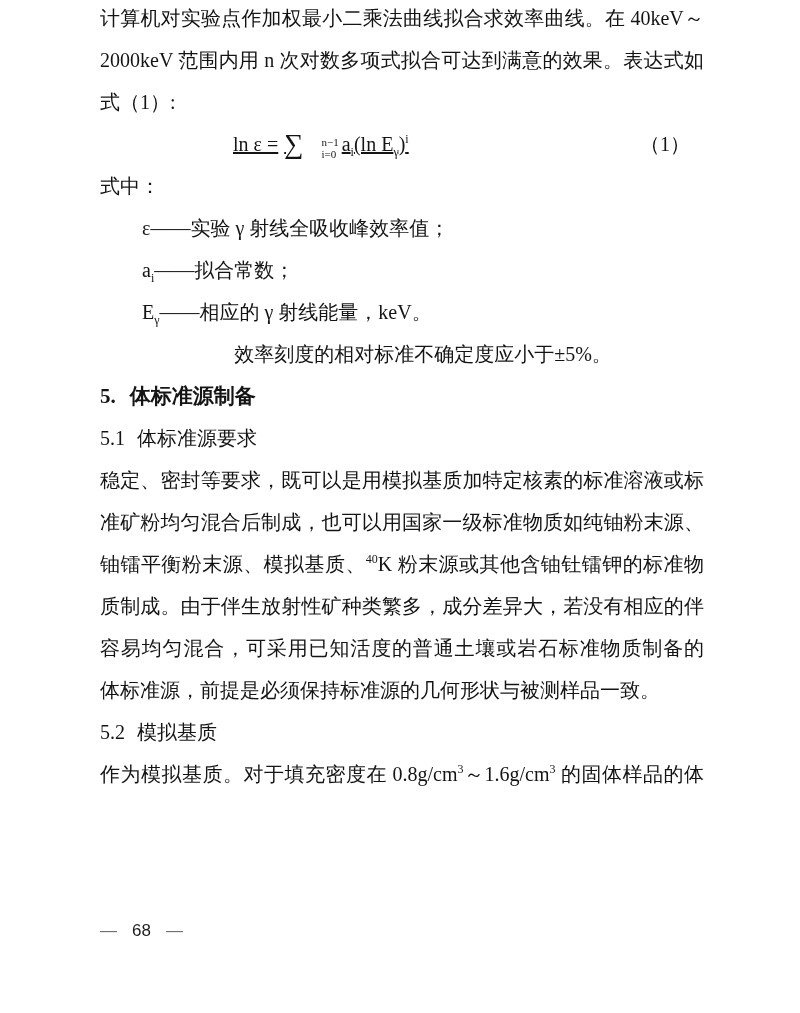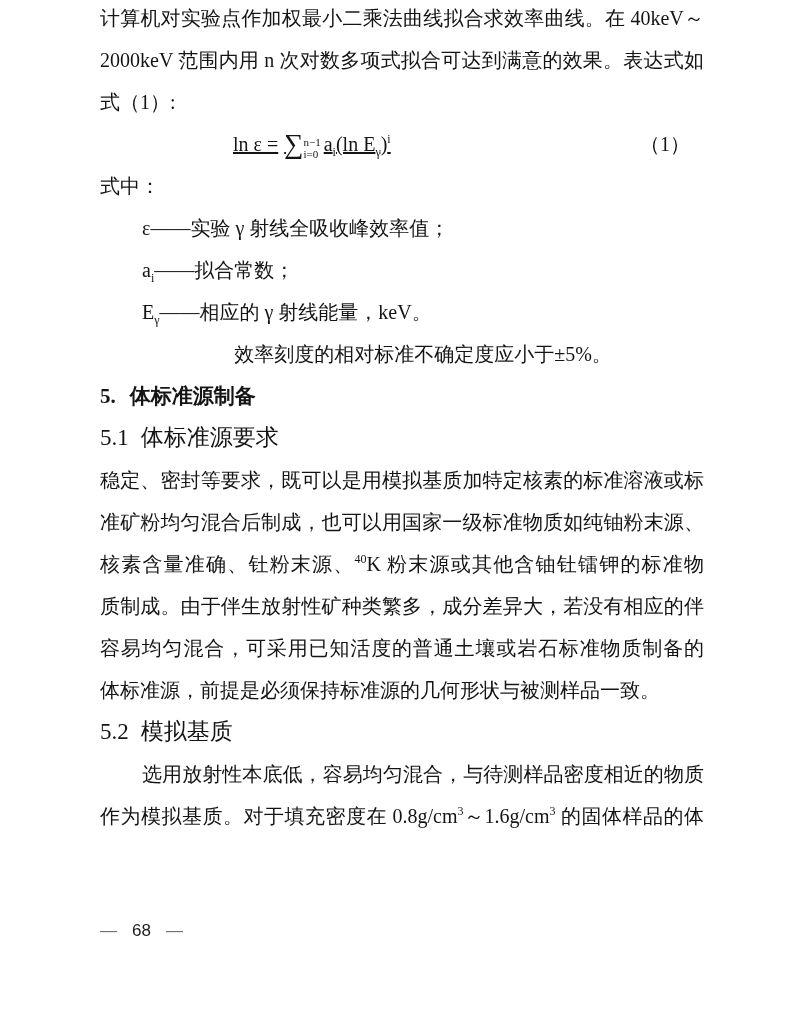--- a/index.html
+++ b/index.html
@@ -18,41 +18,41 @@
     top: -3px;
     width: 604px;
     font-size: 20px;
     line-height: 42px;
   }
   .ln { height: 42px; }
   .just { text-align: justify; text-align-last: justify; }
   .ind { padding-left: 42px; text-align: center; }
   .def { padding-left: 42px; }
   .heading { font-weight: bold; font-size: 21px; }
-  .sub-heading { font-size: 23px; }
+  .sub-heading { font-size: 20px; }
   .h-gap { margin-left: 14px; }
   .h-gap-sm { margin-left: 12px; }
   sub { font-size: 12px; line-height: 0; }
   sup { font-size: 12px; line-height: 0; }
   .eq-line { position: relative; }
   .eq {
     position: absolute;
     left: 133px;
     top: 0;
     white-space: nowrap;
     text-decoration: underline;
   }
   .eq-num { position: absolute; right: 14px; top: 0; }
   .sigma { font-size: 27px; margin-left: 6px; vertical-align: -2px; }
   .limits {
     display: inline-block;
     vertical-align: -7px;
     font-size: 11px;
     line-height: 12px;
-    margin: 0 3px 0 0;
+    margin: 0 3px 0 18px;
     text-align: left;
   }
   .lim { display: block; height: 12px; }
   .footer {
     position: absolute;
     left: 100px;
     top: 917px;
     height: 28px;
     display: flex;
     align-items: center;
@@ -87,28 +87,27 @@
     <div class="ln def"><span>E</span><sub>γ</sub><span>——相应的 γ 射线能量，keV。</span></div>
 
     <div class="ln ind">效率刻度的相对标准不确定度应小于±5%。</div>
 
     <div class="ln heading"><span>5.</span><span class="h-gap">体标准源制备</span></div>
 
     <div class="ln sub-heading"><span>5.1</span><span class="h-gap-sm">体标准源要求</span></div>
 
     <div class="ln just">稳定、密封等要求，既可以是用模拟基质加特定核素的标准溶液或标</div>
     <div class="ln just">准矿粉均匀混合后制成，也可以用国家一级标准物质如纯铀粉末源、</div>
-    <div class="ln just"><span>核素含量准确、钍粉末源、</span><sup>40</sup><span>K 粉末源或其他含铀钍镭钾的标准物</span></div>
+    <div class="ln just"><span>铀镭平衡粉末源、模拟基质、</span><sup>40</sup><span>K 粉末源或其他含铀钍镭钾的标准物</span></div>
     <div class="ln just">质制成。由于伴生放射性矿种类繁多，成分差异大，若没有相应的伴</div>
     <div class="ln just">容易均匀混合，可采用已知活度的普通土壤或岩石标准物质制备的</div>
     <div class="ln">体标准源，前提是必须保持标准源的几何形状与被测样品一致。</div>
 
     <div class="ln sub-heading"><span>5.2</span><span class="h-gap-sm">模拟基质</span></div>
 
-    <div class="ln just ind">选用放射性本底低，容易均匀混合，与待测样品密度相近的物质</div>
     <div class="ln just"><span>作为模拟基质。对于填充密度在 0.8g/cm</span><sup>3</sup><span>～1.6g/cm</span><sup>3</sup><span> 的固体样品的体</span></div>
 
   </div>
 
   <div class="footer">
     <span class="fdash">—</span>
     <span class="fnum">68</span>
     <span class="fdash">—</span>
   </div>
 </div>

